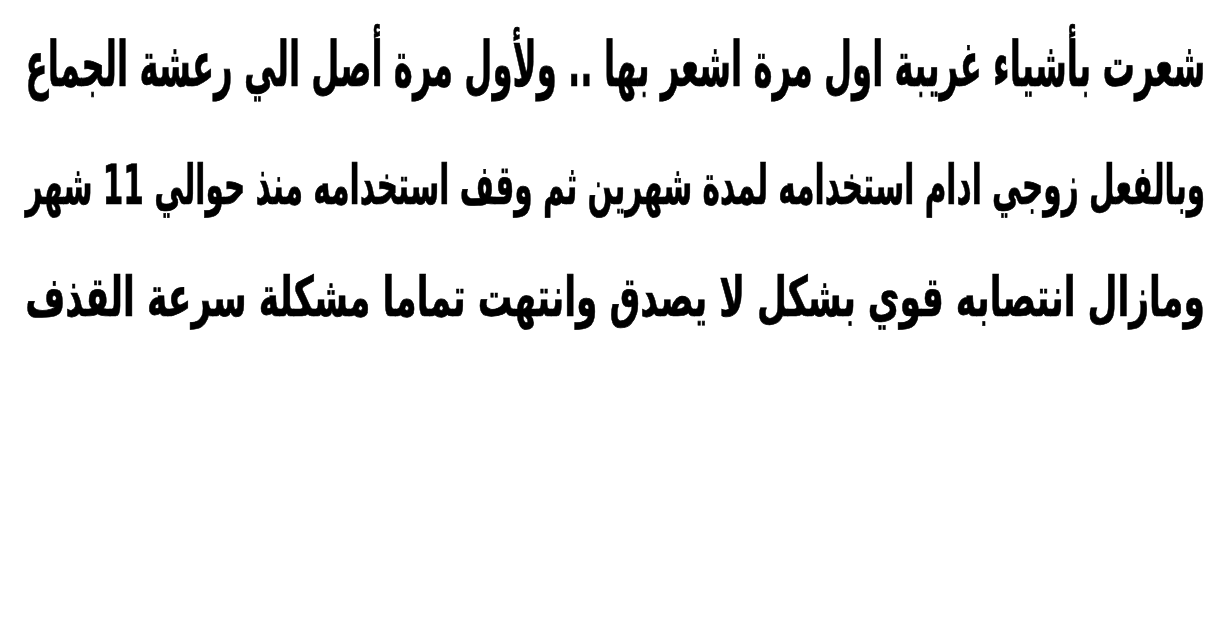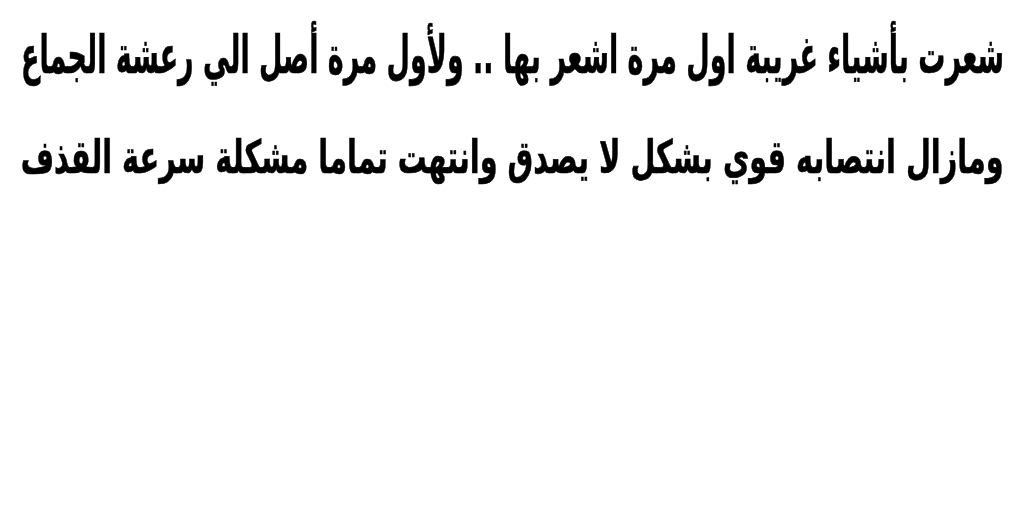--- a/index.html
+++ b/index.html
@@ -45,17 +45,20 @@
   .l4 { font-size: 46px; }
   .l5 { font-size: 46px; }
 </style>
 </head>
 <body>
 
 <div class="page">
   <div class="row row-1">
     <span class="line l1 fit-line" style="transform: scaleX(0.518759);">شعرت بأشياء غريبة اول مرة اشعر بها .. ولأول مرة أصل الي رعشة الجماع</span>
   </div>
+  <div class="row row-4">
+    <span class="line l4 fit-line" style="transform: scaleX(0.535762);">وبالفعل زوجي ادام استخدامه لمدة شهرين ثم وقف استخدامه منذ حوالي 11 شهر</span>
+  </div>
   <div class="row row-5">
     <span class="line l5 fit-line" style="transform: scaleX(0.625163);">ومازال انتصابه قوي بشكل لا يصدق وانتهت تماما مشكلة سرعة القذف</span>
   </div>
   <div class="spacer"></div>
 </div>
 
 </body></html>

